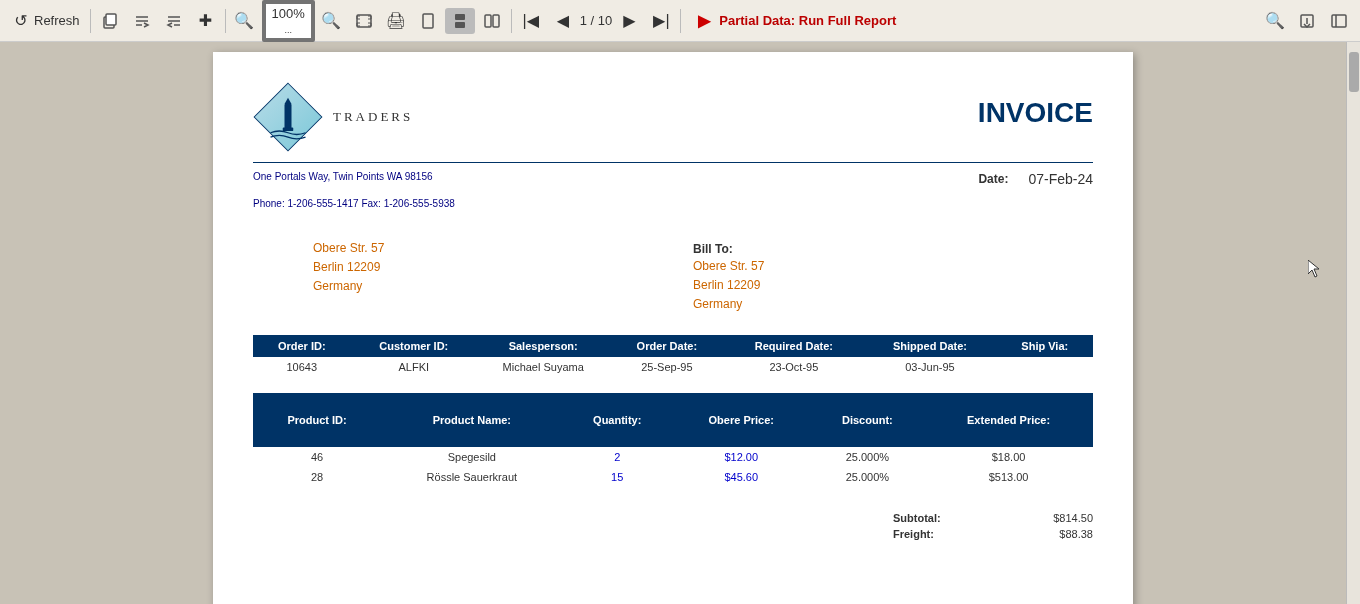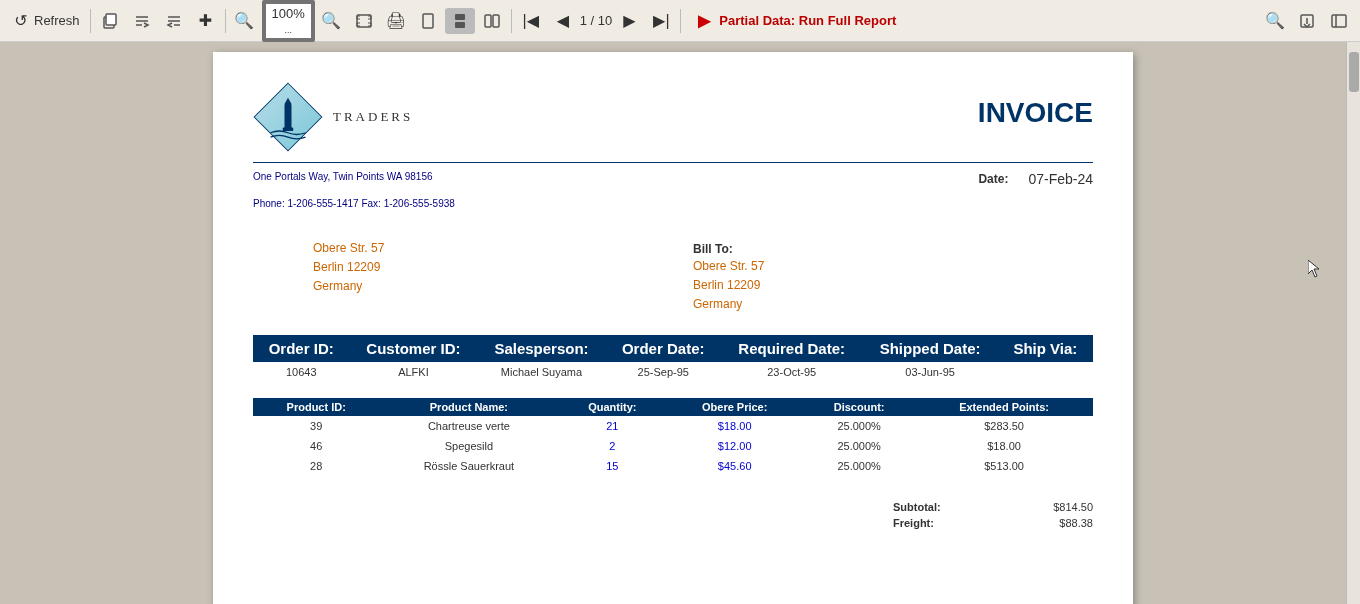--- a/index.html
+++ b/index.html
@@ -206,21 +206,21 @@
 
     
     .order-table {
       width: 100%;
       border-collapse: collapse;
       margin-bottom: 16px;
     }
     .order-table th {
       background: #003366;
       color: white;
-      font-size: 15px;
+      font-size: 11px;
       padding: 5px 12px;
       text-align: center;
       font-weight: bold;
     }
     .order-table td {
       font-size: 11px;
       padding: 4px 8px;
       text-align: center;
       color: #333;
     }
@@ -229,21 +229,21 @@
     
     .product-table {
       width: 100%;
       border-collapse: collapse;
       margin-bottom: 20px;
     }
     .product-table th {
       background: #003366;
       color: white;
       font-size: 11px;
-      padding: 3px 8px;
+      padding: 21px 8px;
       text-align: center;
       font-weight: bold;
     }
     .product-table td {
       font-size: 11px;
       padding: 4px 8px;
       text-align: center;
       color: #333;
     }
     .product-table .qty-blue { color: #0000cc; }
@@ -534,32 +534,24 @@
       </table>
 
       <table class="product-table">
         <thead>
           <tr>
             <th>Product ID:</th>
             <th>Product Name:</th>
             <th>Quantity:</th>
             <th>Obere Price:</th>
             <th>Discount:</th>
-            <th>Extended Points:</th>
+            <th>Extended Price:</th>
           </tr>
         </thead>
         <tbody>
-          <tr>
-            <td>39</td>
-            <td>Chartreuse verte</td>
-            <td class="qty-blue">21</td>
-            <td class="price-blue">$18.00</td>
-            <td>25.000%</td>
-            <td>$283.50</td>
-          </tr>
           <tr>
             <td>46</td>
             <td>Spegesild</td>
             <td class="qty-blue">2</td>
             <td class="price-blue">$12.00</td>
             <td>25.000%</td>
             <td>$18.00</td>
           </tr>
           <tr>
             <td>28</td>

